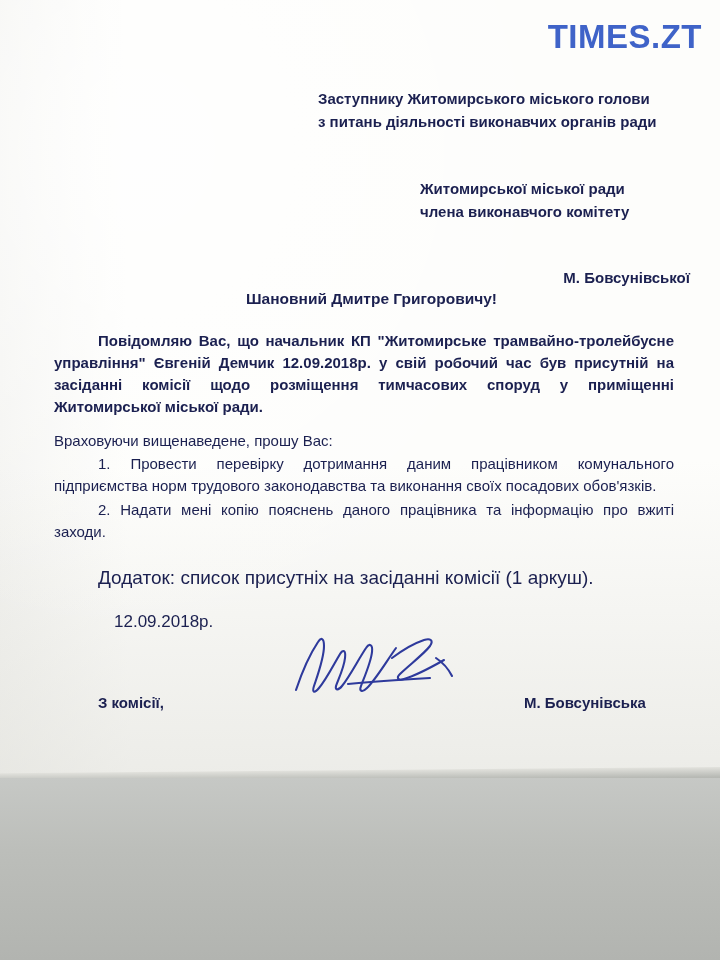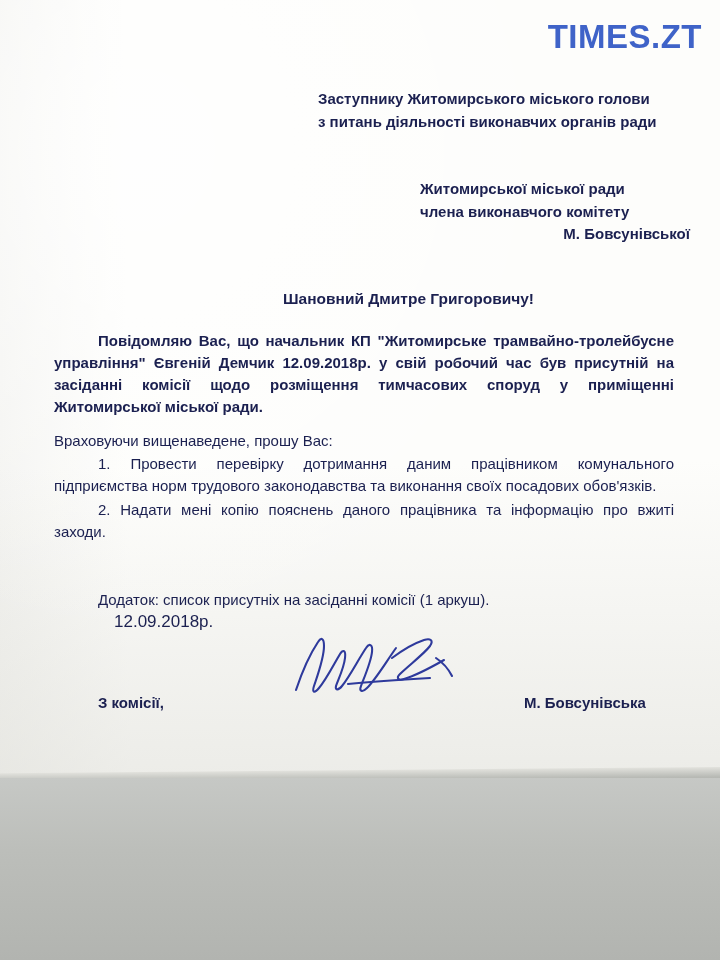--- a/index.html
+++ b/index.html
@@ -103,30 +103,29 @@
     position: absolute;
     left: 420px;
     top: 178px;
     width: 270px;
     font-weight: bold;
     color: #1b2050;
     font-size: 15px;
     line-height: 1.5;
     text-align: left;
   }
-  .addr-block2 .r { text-align: right; }
+  .addr-block2 .r { text-align: right; margin-top: 44px; }
 
   .greeting {
     position: absolute;
     left: 246px;
     top: 288px;
     font-weight: bold;
     font-size: 15.5px;
     color: #1b2050;
-    margin-left: 37px;
   }
 
   .body-text {
     position: absolute;
     left: 54px;
     top: 330px;
     width: 628px;
     color: #1b2050;
   }
   .p {
@@ -137,23 +136,22 @@
     line-height: 1.46;
   }
   .p.indent { text-indent: 44px; }
   .p.bold { font-weight: bold; }
   .gap { height: 10px; }
 
   .attach {
     position: absolute;
     left: 98px;
     top: 565px;
-    font-size: 15px;
-    color: #1b2050;
-    margin-top: 24px;
+    font-size: 19px;
+    color: #1b2050;
   }
   .date-line {
     position: absolute;
     left: 98px;
     top: 610px;
     font-size: 17px;
     color: #1b2050;
     margin-left: 16px;
   }
   .sign-left {

